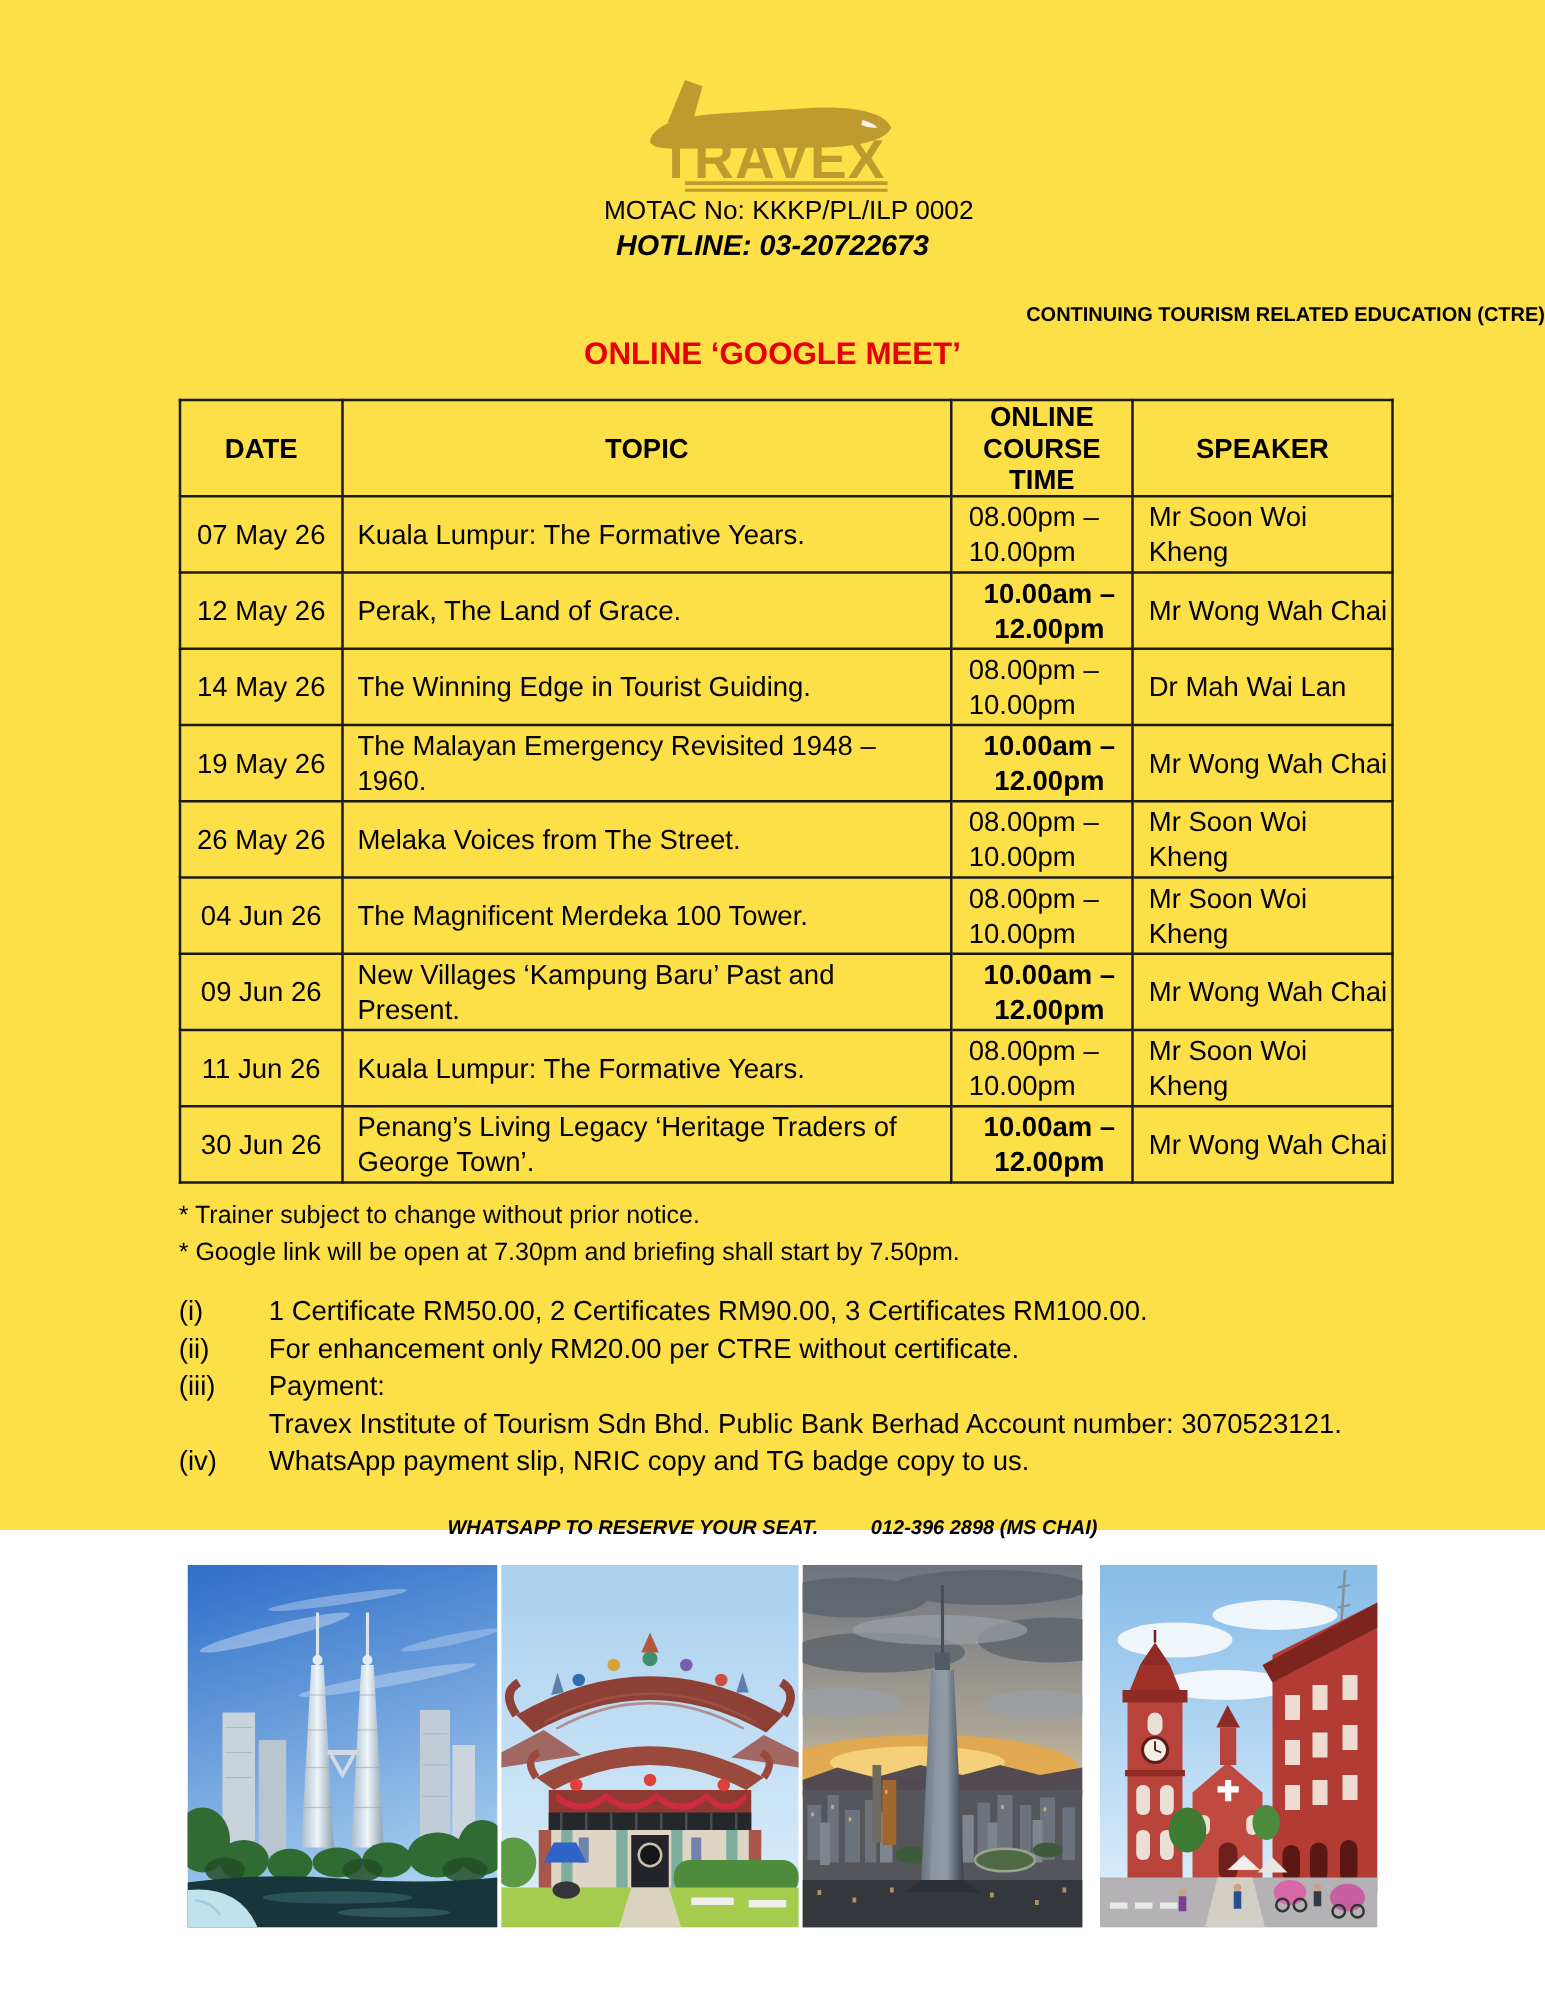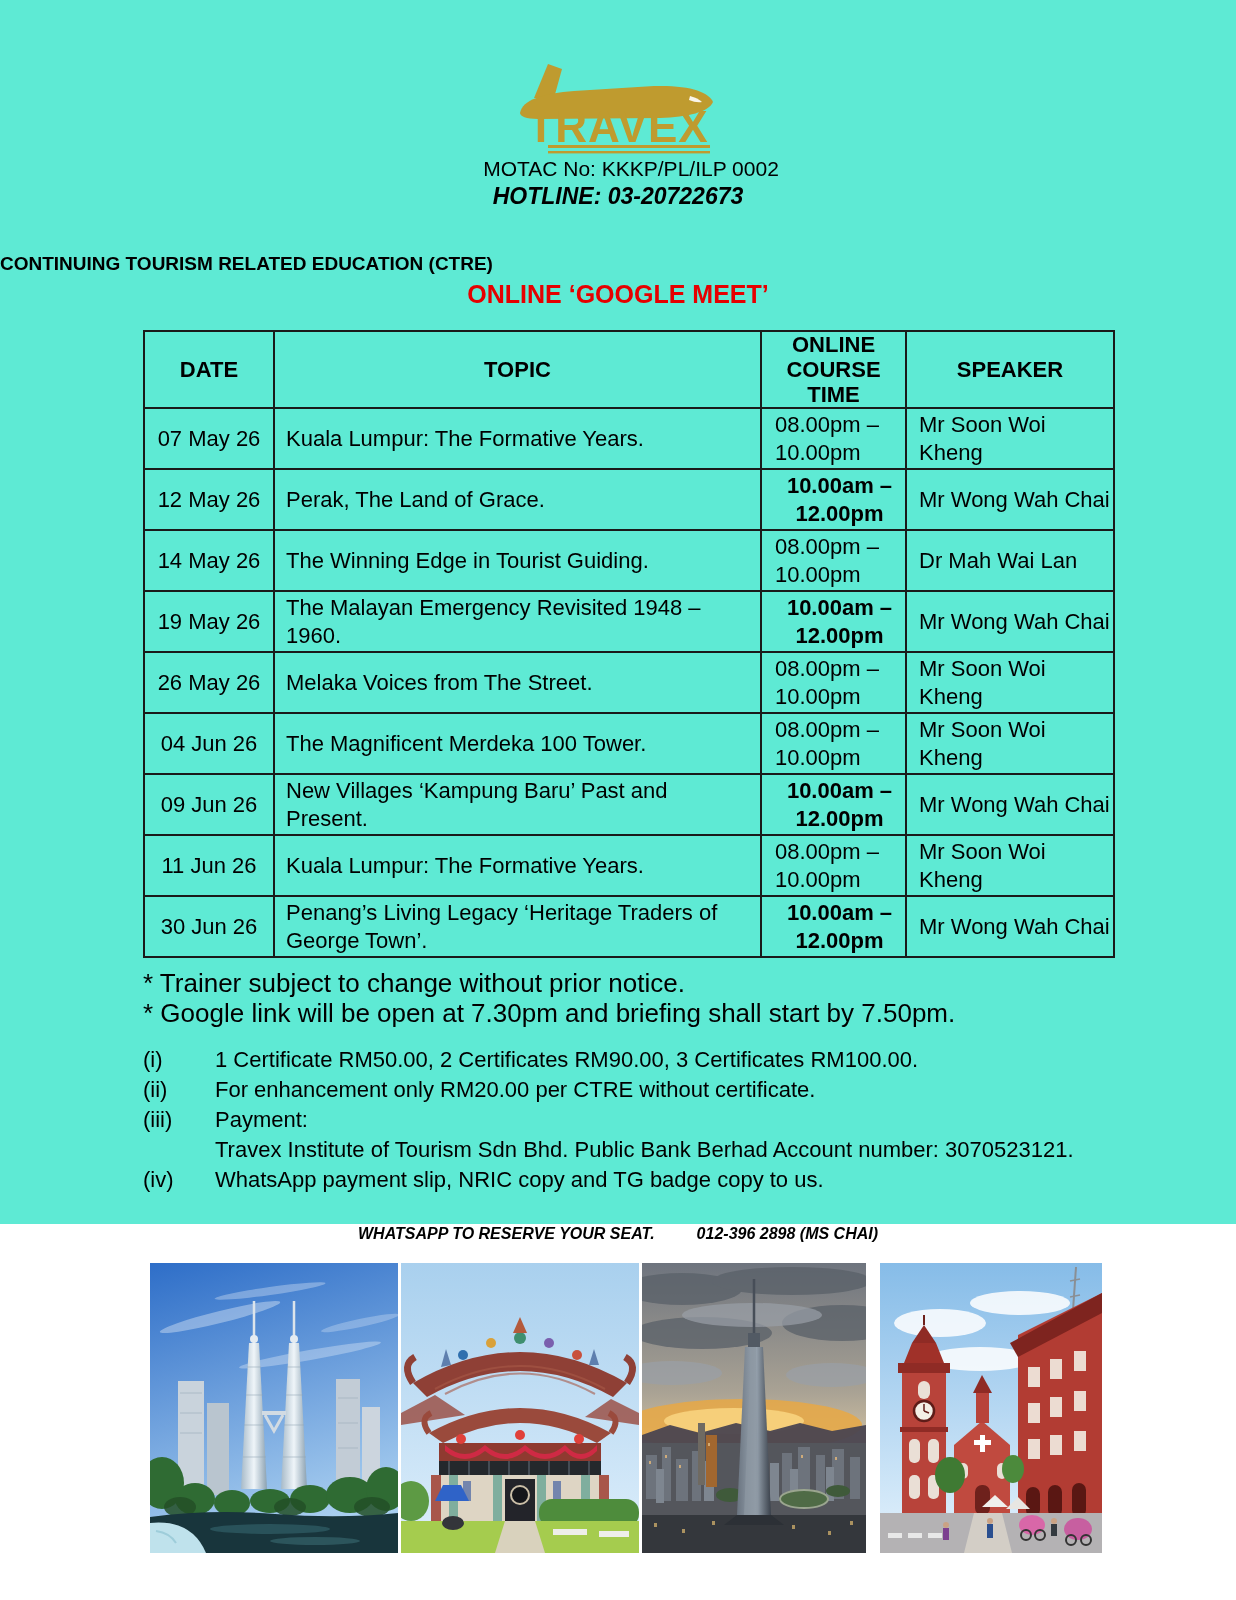--- a/index.html
+++ b/index.html
@@ -2,47 +2,47 @@
 <html><head>
 <meta charset="utf-8">
 <style>
   html,body{margin:0;padding:0;background:#ffffff;}
   body{
     width:1236px;height:1600px;overflow:hidden;
     font-family:"Liberation Sans","DejaVu Sans",sans-serif;
     color:#000;
     -webkit-font-smoothing:antialiased;
   }
-  .page{position:relative;width:1236px;height:1224px;background:#5eead4;}
+  .page{position:relative;width:1236px;height:1224px;background:#fde047;}
 
   
   .logo-wrap{padding-top:56px;text-align:center;line-height:0;}
   .org-name{margin:2px 0 0 0;text-align:center;font-size:35px;font-weight:bold;letter-spacing:.5px;line-height:38px;}
   .motac{text-align:center;font-size:21px;line-height:26px;margin-top:2px;padding-left:26px;}
   .hotline{text-align:center;font-size:23px;line-height:28px;font-weight:bold;font-style:italic;}
-  .title1{text-align:left;font-size:19px;font-weight:bold;line-height:30px;margin-top:39px;}
+  .title1{text-align:right;font-size:16px;font-weight:bold;line-height:30px;margin-top:28px;}
   .title2{text-align:center;font-size:25px;font-weight:bold;line-height:30px;color:#e60000;}
 
   
   table.course{border-collapse:collapse;table-layout:fixed;margin:21px 0 0 143px;width:970px;}
   table.course col.c-date{width:130px;}
   table.course col.c-topic{width:487px;}
   table.course col.c-time{width:145px;}
   table.course col.c-speaker{width:208px;}
   table.course th,table.course td{border:2px solid #1a1a1a;font-size:22px;vertical-align:middle;overflow:hidden;}
   table.course th{height:72px;font-weight:bold;text-align:center;line-height:25px;padding:0;}
   table.course td{height:57px;line-height:28px;}
   td.cell-date{text-align:center;}
   td.cell-topic{padding:0 40px 0 11px;}
   td.cell-time{padding-left:13px;}
   td.cell-time.bold{font-weight:bold;text-align:center;}
   td.cell-speaker{padding-left:12px;}
 
   
-  .notes{margin:10px 0 0 143px;font-size:26px;line-height:30px;}
+  .notes{margin:10px 0 0 143px;font-size:20px;line-height:30px;}
   .terms{margin:17px 0 0 143px;font-size:22px;line-height:30px;}
   .term-row{display:flex;}
   .term-label{width:72px;flex:0 0 72px;}
   .term-lines{flex:1;}
 
   
   .cta{margin-top:25px;text-align:center;font-size:16px;font-weight:bold;font-style:italic;line-height:28px;}
   .cta .phone{padding-left:42px;}
 
   

